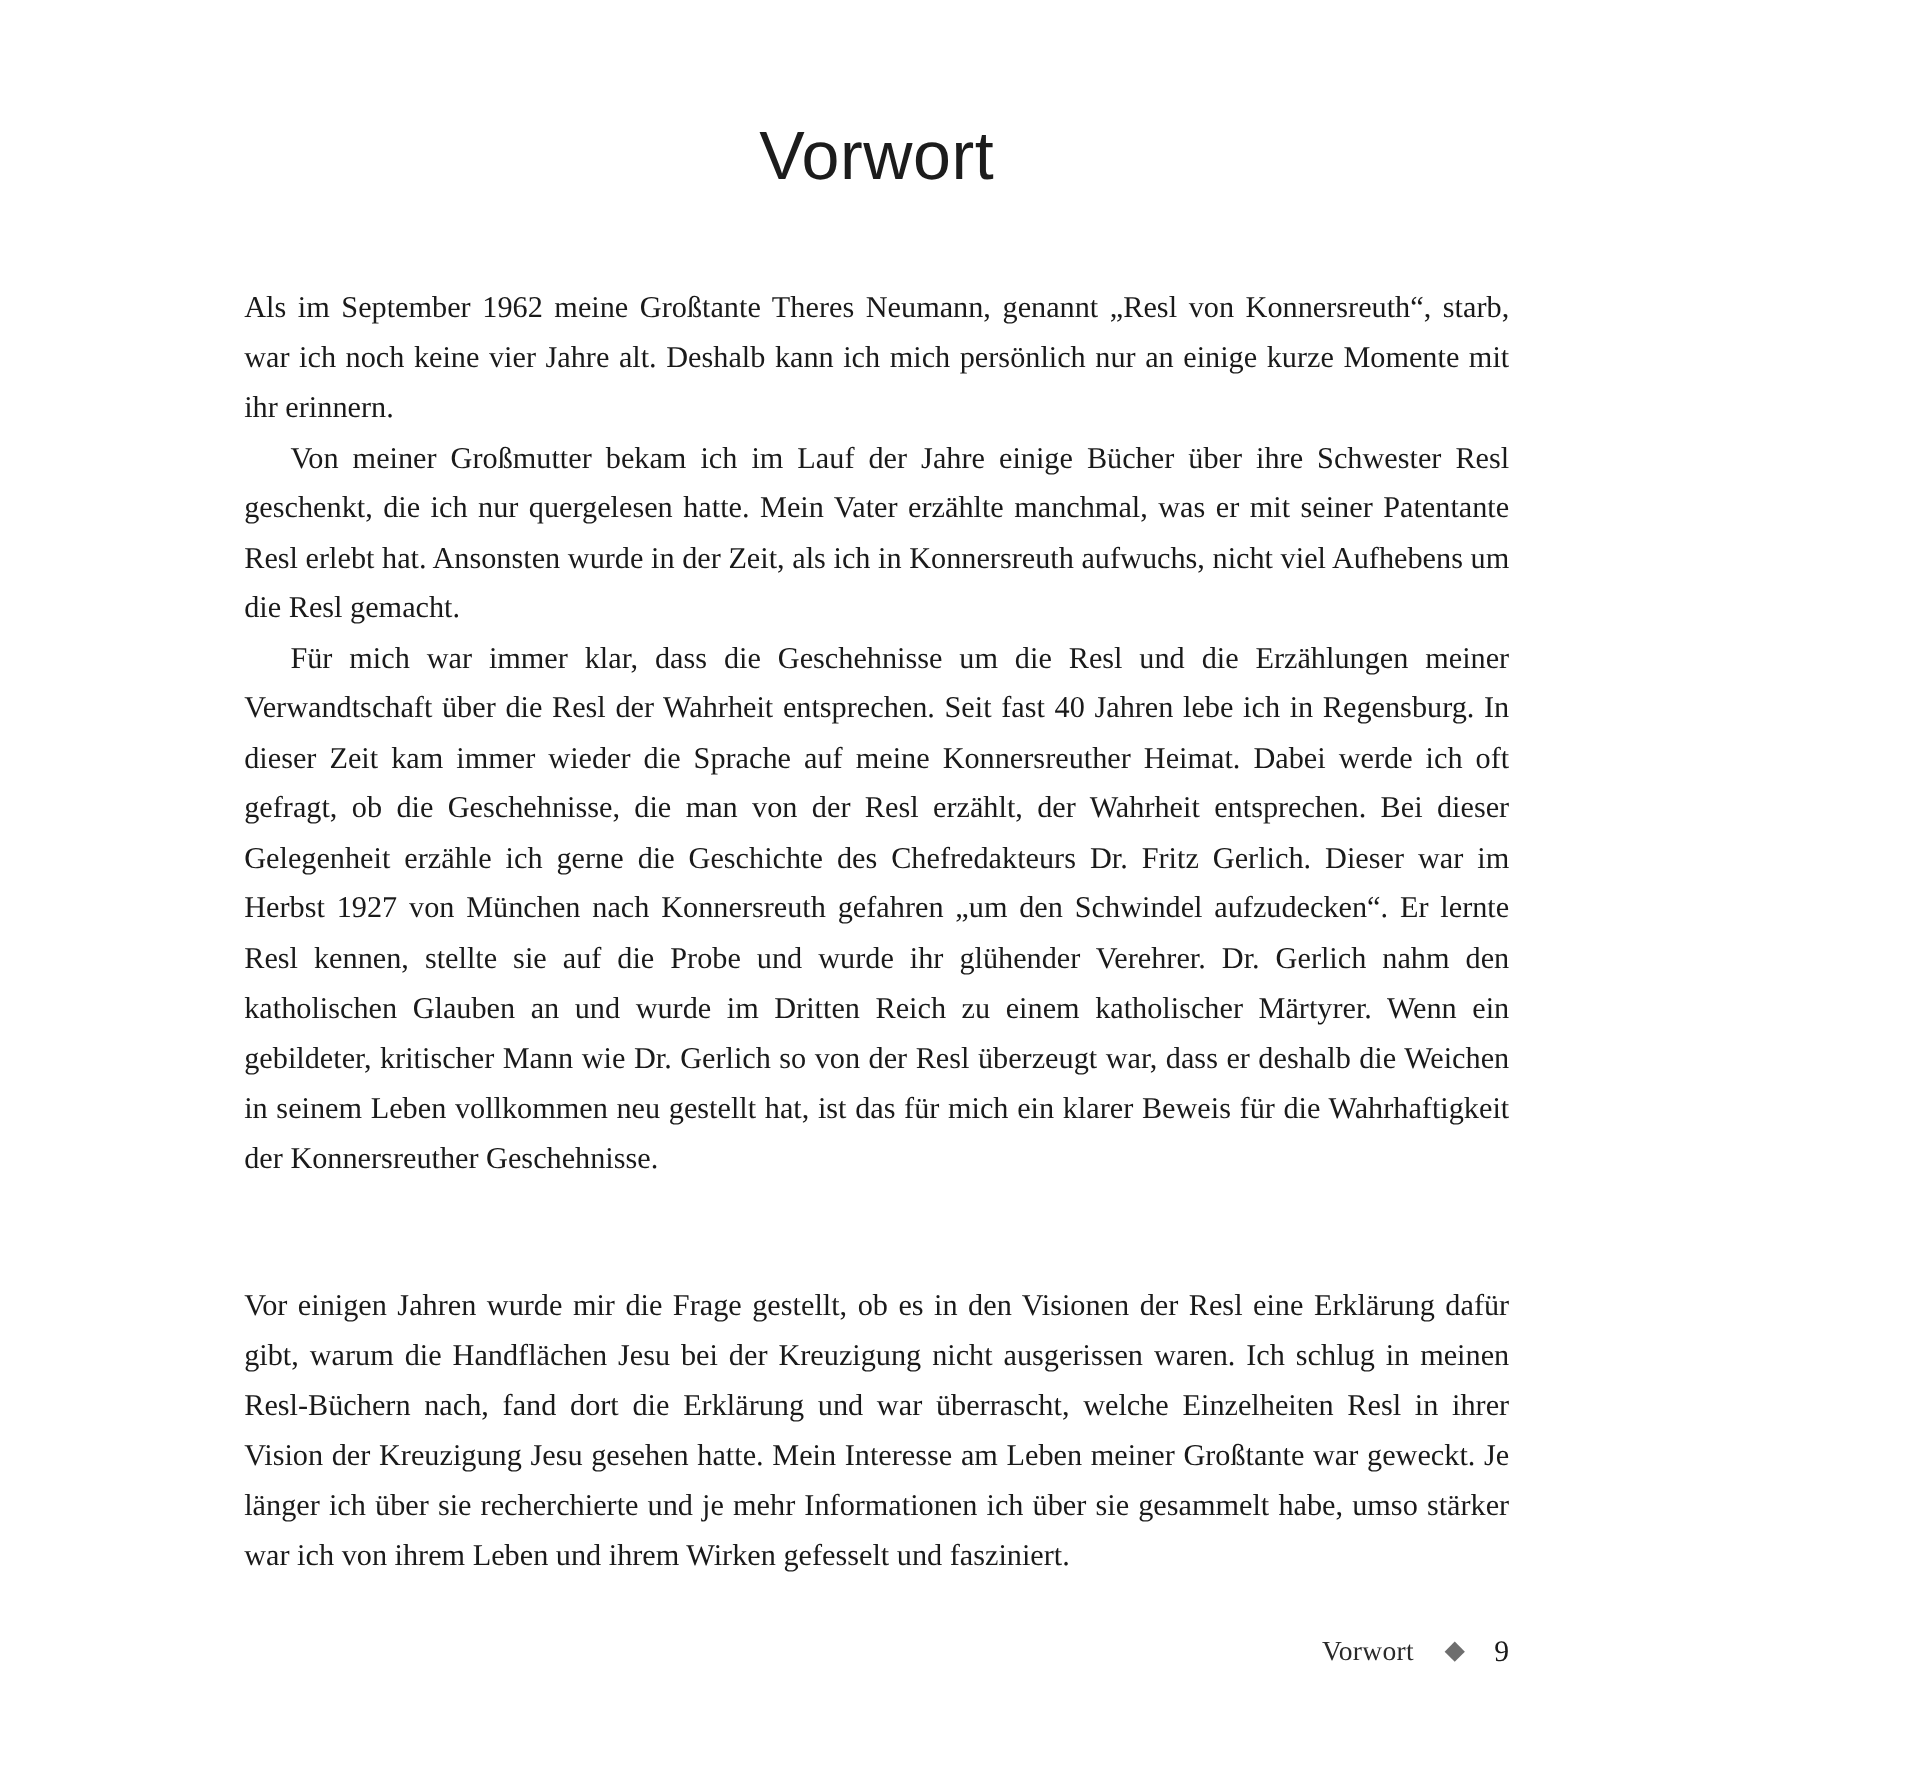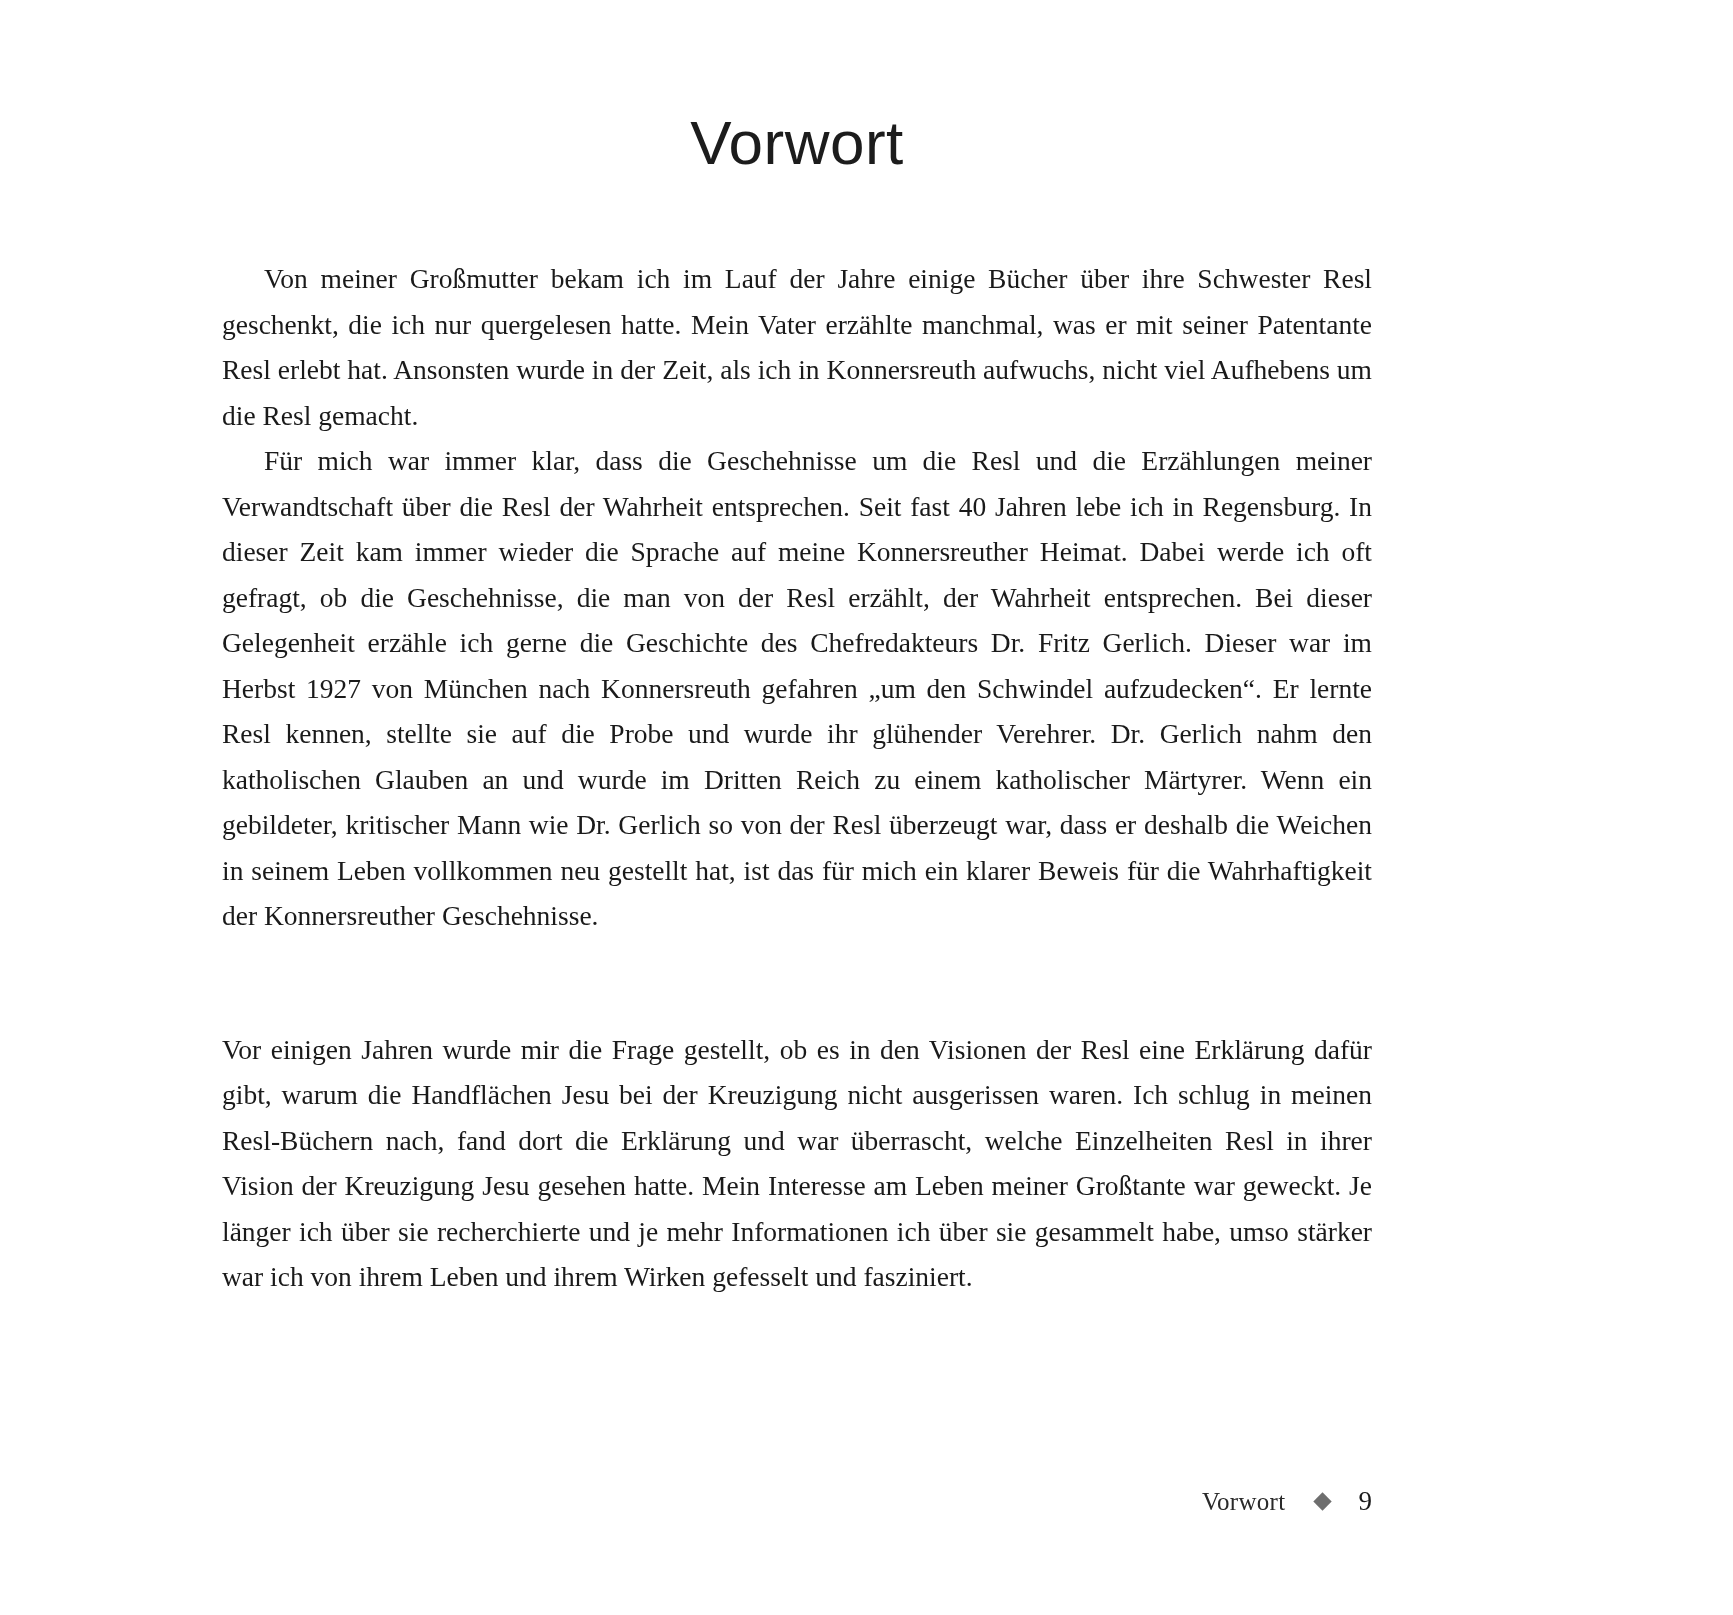--- a/index.html
+++ b/index.html
@@ -84,20 +84,21 @@
 </head>
 <body>
 
 <div class="page">
 
   <div class="content">
 
     <h1 class="chapter-title">Vorwort</h1>
 
     <div class="body-block">
+      <p>Als im September 1962 meine Großtante Theres Neumann, genannt „Resl von Konnersreuth“, starb, war ich noch keine vier Jahre alt. Deshalb kann ich mich persönlich nur an einige kurze Momente mit ihr erinnern.</p>
       <p class="indented">Von meiner Großmutter bekam ich im Lauf der Jahre einige Bücher über ihre Schwester Resl geschenkt, die ich nur quergelesen hatte. Mein Vater erzählte manchmal, was er mit seiner Patentante Resl erlebt hat. Ansonsten wurde in der Zeit, als ich in Konnersreuth aufwuchs, nicht viel Aufhebens um die Resl gemacht.</p>
       <p class="indented">Für mich war immer klar, dass die Geschehnisse um die Resl und die Erzählungen meiner Verwandtschaft über die Resl der Wahrheit entsprechen. Seit fast 40 Jahren lebe ich in Regensburg. In dieser Zeit kam immer wieder die Sprache auf meine Konnersreuther Heimat. Dabei werde ich oft gefragt, ob die Geschehnisse, die man von der Resl erzählt, der Wahrheit entsprechen. Bei dieser Gelegenheit erzähle ich gerne die Geschichte des Chefredakteurs Dr. Fritz Gerlich. Dieser war im Herbst 1927 von München nach Konnersreuth gefahren „um den Schwindel aufzudecken“. Er lernte Resl kennen, stellte sie auf die Probe und wurde ihr glühender Verehrer. Dr. Gerlich nahm den katholischen Glauben an und wurde im Dritten Reich zu einem katholischer Märtyrer. Wenn ein gebildeter, kritischer Mann wie Dr. Gerlich so von der Resl überzeugt war, dass er deshalb die Weichen in seinem Leben vollkommen neu gestellt hat, ist das für mich ein klarer Beweis für die Wahrhaftigkeit der Konnersreuther Geschehnisse.</p>
     </div>
 
     <div class="block-gap"></div>
 
     <div class="body-block" style="margin-top:16px">
       <p>Vor einigen Jahren wurde mir die Frage gestellt, ob es in den Visionen der Resl eine Erklärung dafür gibt, warum die Handflächen Jesu bei der Kreuzigung nicht ausgerissen waren. Ich schlug in meinen Resl-Büchern nach, fand dort die Erklärung und war überrascht, welche Einzelheiten Resl in ihrer Vision der Kreuzigung Jesu gesehen hatte. Mein Interesse am Leben meiner Großtante war geweckt. Je länger ich über sie recherchierte und je mehr Informationen ich über sie gesammelt habe, umso stärker war ich von ihrem Leben und ihrem Wirken gefesselt und fasziniert.</p>
     </div>
 

